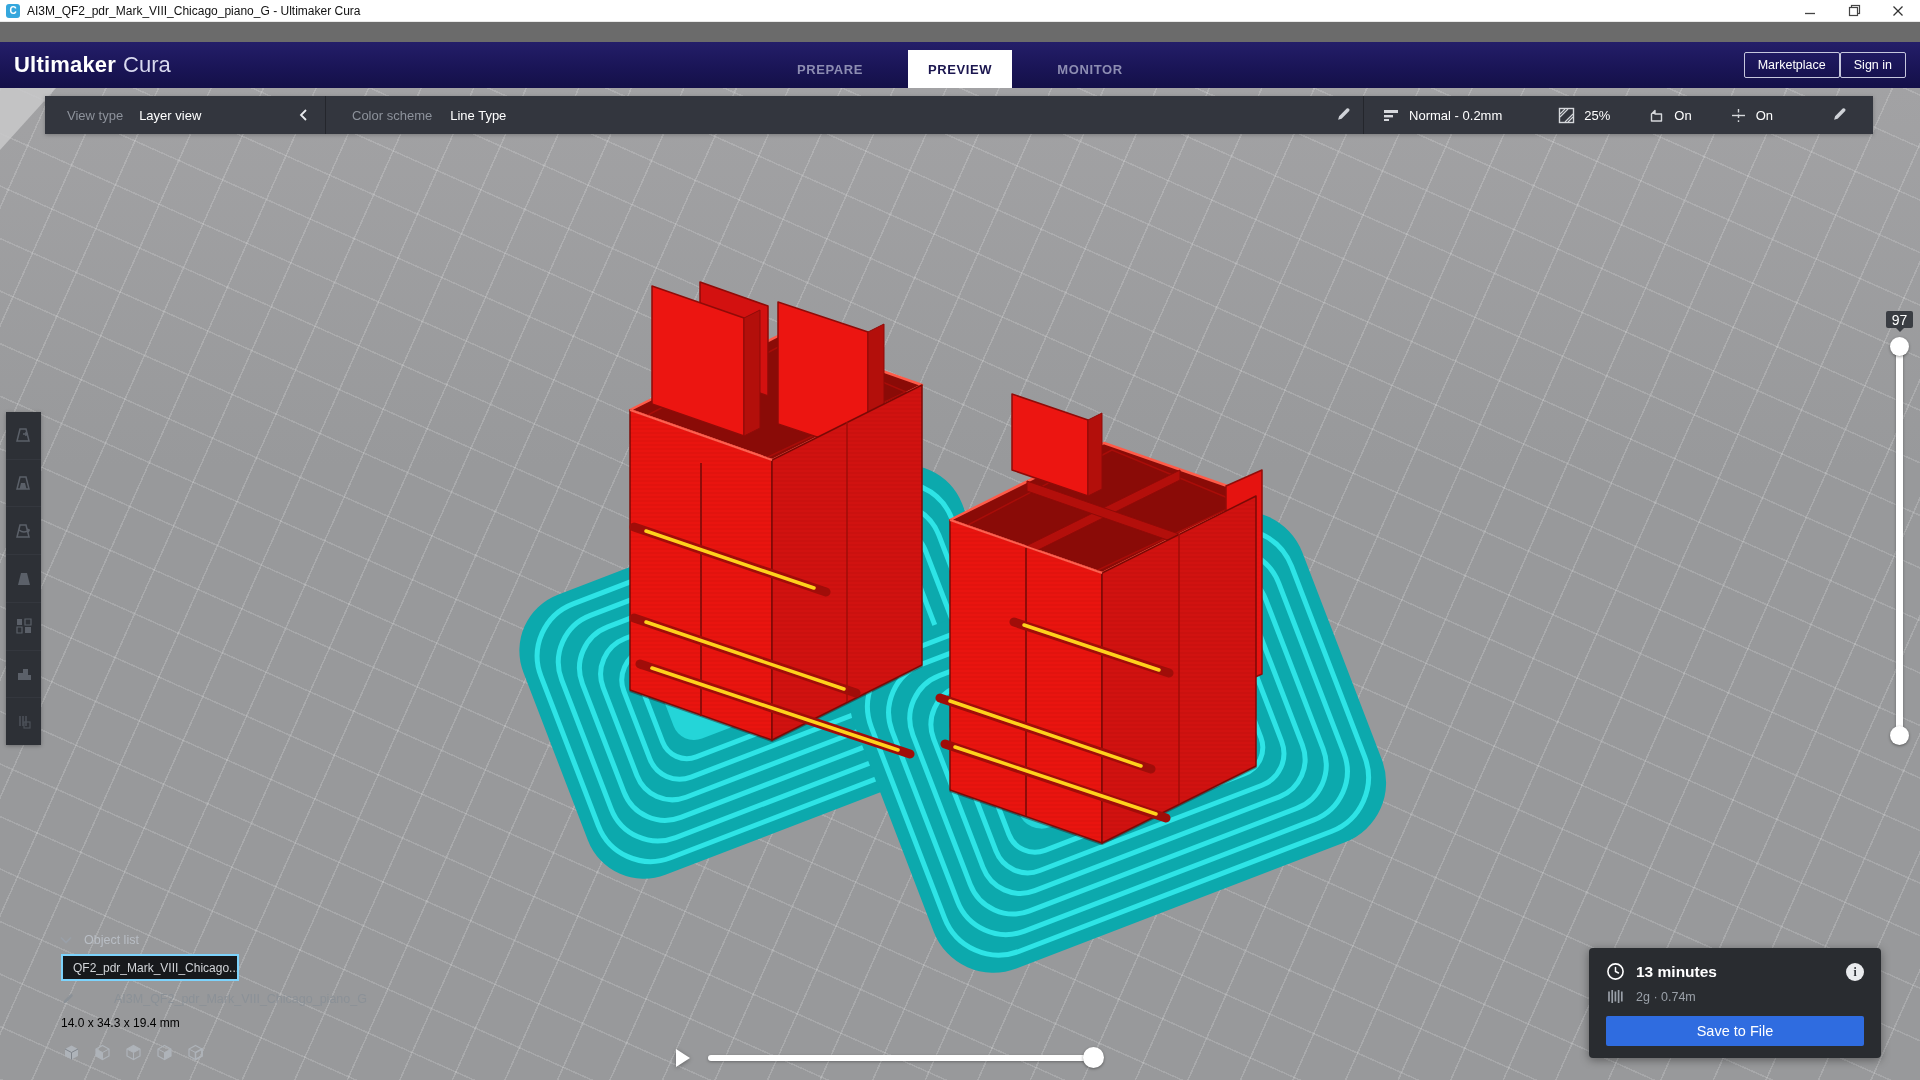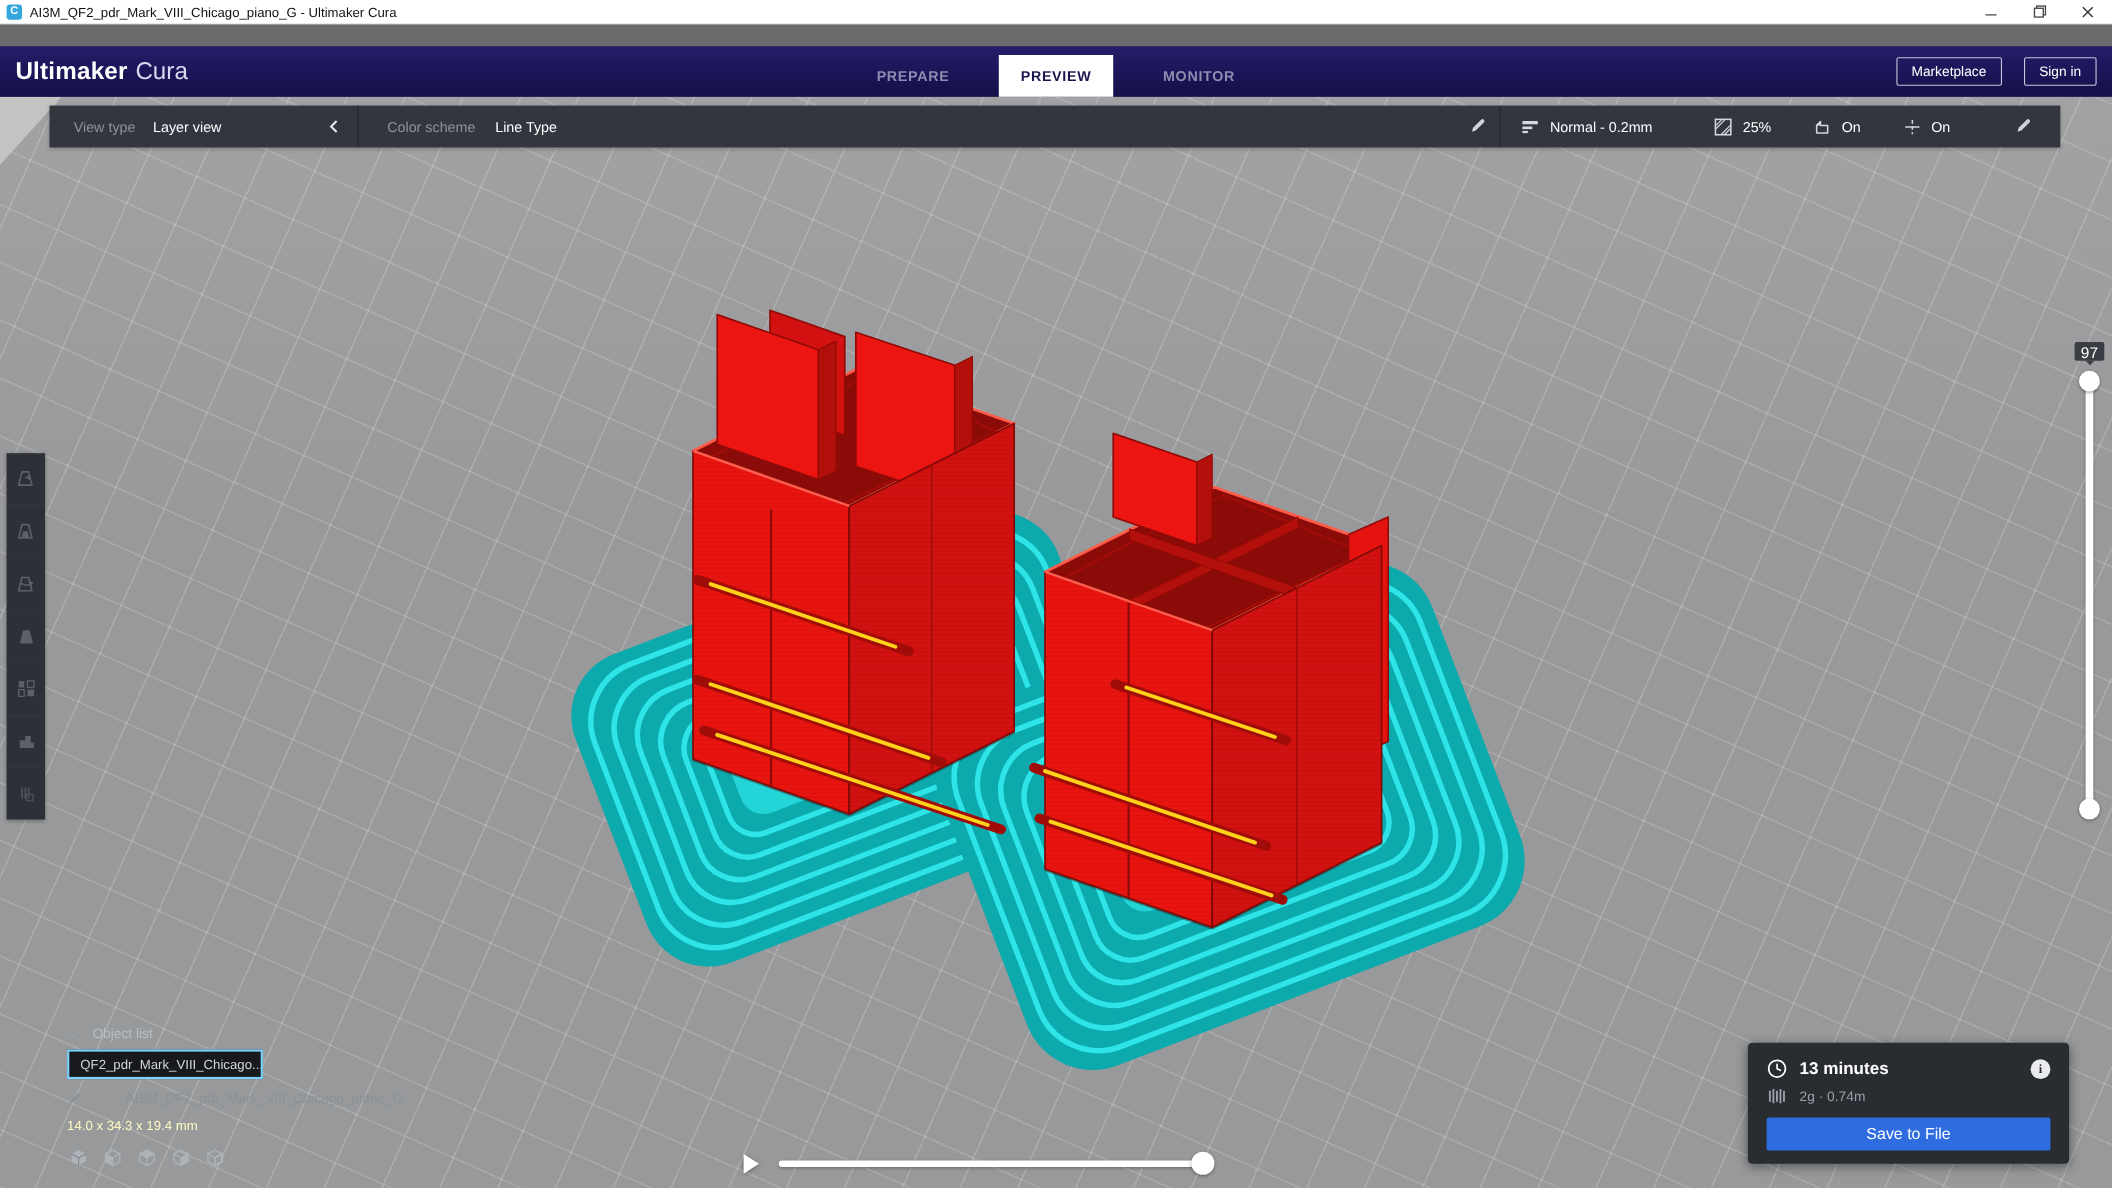--- a/index.html
+++ b/index.html
@@ -24,21 +24,21 @@
   
   .header{position:absolute;left:0;top:42px;width:1920px;height:46px;
           background:linear-gradient(180deg,#241e69 0%,#1a1557 55%,#141048 100%);}
   .brand{position:absolute;left:14px;top:0;height:46px;display:flex;align-items:center;font-size:22px;color:#fff;}
   .brand b{font-weight:800;letter-spacing:.2px;}
   .brand span{font-weight:300;color:#d8d9ee;margin-left:7px;}
   .tabs{position:absolute;left:50%;transform:translateX(-50%);top:0;height:46px;display:flex;align-items:flex-end;gap:16px;}
   .tab{width:104px;height:38px;display:flex;align-items:center;justify-content:center;
        font-size:13px;font-weight:600;letter-spacing:.6px;color:#8d8db2;margin:0 5px;}
   .tab.active{background:#ffffff;color:#1b164f;}
-  .header-actions{position:absolute;right:14px;top:0;height:46px;display:flex;align-items:center;gap:20px;}
+  .header-actions{position:absolute;right:14px;top:0;height:46px;display:flex;align-items:center;gap:0;}
   .hdr-btn{border:1px solid #c6c7dd;border-radius:2px;color:#fff;font-size:12.5px;
            padding:5px 13px;background:transparent;}
 
   
   .viewport{position:absolute;left:0;top:88px;width:1920px;height:992px;background-color:#98999b;
      background-image:
        repeating-linear-gradient(114deg, rgba(255,255,255,.17) 0 1.5px, transparent 1.5px 48px),
        repeating-linear-gradient(24deg, rgba(255,255,255,.15) 0 1.5px, transparent 1.5px 48px),
        linear-gradient(180deg,#a2a2a4 0%,#98999b 38%);}
   .plate-corner{position:absolute;left:0;top:88px;width:56px;height:62px;background:#c9c9ca;
@@ -81,21 +81,21 @@
                border:4px solid transparent;border-top-color:#3a3d43;border-bottom:none;}
 
   
   .objlist-head{position:absolute;left:60px;top:933px;display:flex;align-items:center;color:#b9bec5;font-size:12.5px;}
   .objlist-head .txt{margin-left:12px;}
   .objlist-item{position:absolute;left:61px;top:954px;width:178px;height:27px;background:#17191c;
                 border:2px solid #7dd3fc;box-sizing:border-box;color:#d2d5d9;font-size:12px;
                 display:flex;align-items:center;padding-left:10px;white-space:nowrap;overflow:hidden;}
   .model-name{position:absolute;left:61px;top:992px;display:flex;align-items:center;color:#8b9197;font-size:12.5px;gap:28px;}
   .model-name .txt{margin-left:12px;}
-  .model-dims{position:absolute;left:61px;top:1016px;color:#fef9c3;font-size:12px;}
+  .model-dims{position:absolute;left:61px;top:1016px;color:#000000;font-size:12px;}
   .cam-row{position:absolute;left:62px;top:1043px;display:flex;gap:13px;}
   .cam-btn{width:18px;height:18px;display:flex;align-items:center;justify-content:center;}
 
   
   .play-btn{position:absolute;left:674px;top:1047px;filter:drop-shadow(0 1px 2px rgba(0,0,0,.35));}
   .timeline{position:absolute;left:708px;top:1055px;width:390px;height:6px;background:#fff;border-radius:3px;
             box-shadow:0 1px 3px rgba(0,0,0,.3);}
   .timeline-handle{position:absolute;left:1083px;top:1047px;width:21px;height:21px;border-radius:50%;
             background:#fff;box-shadow:0 1px 3px rgba(0,0,0,.4);}
 

